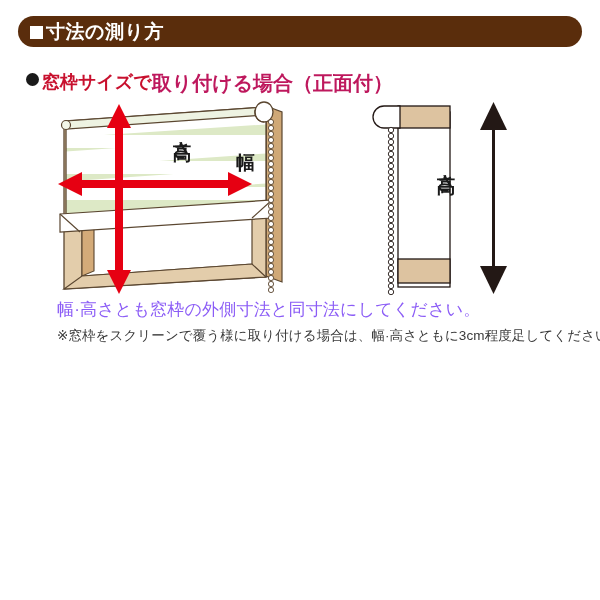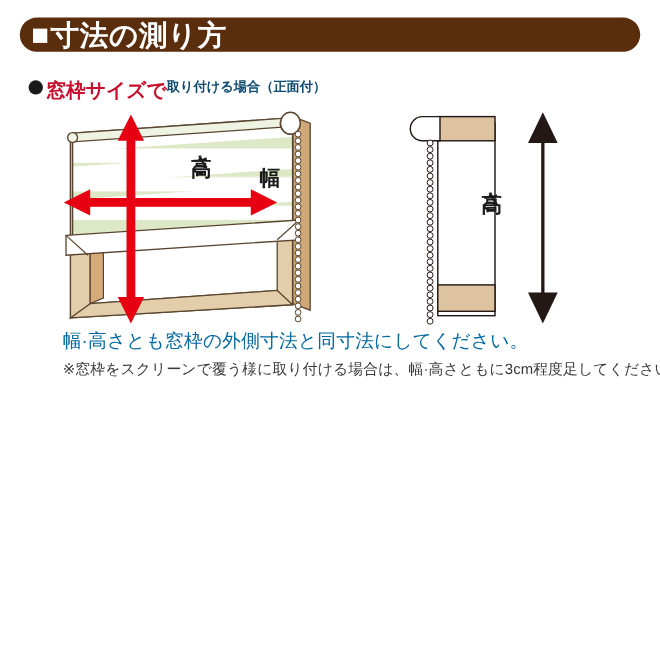--- a/index.html
+++ b/index.html
@@ -25,35 +25,35 @@
     position:absolute;left:0;top:0;right:0;bottom:0;
     display:flex;align-items:center;
     padding-left:12px;
   }
   .header-square{
     width:13px;height:13px;background:#ffffff;
     display:inline-block;margin-right:3px;flex:0 0 auto;
     margin-top:1px;
   }
   .header-title{
-    color:#ffffff;font-size:26px;font-weight:bold;
+    color:#ffffff;font-size:19px;font-weight:bold;
     letter-spacing:.5px;line-height:1;white-space:nowrap;
   }
 
   
   .subhead{
     position:absolute;left:26px;top:73px;
     display:flex;align-items:flex-start;white-space:nowrap;
   }
   .bullet-dot{
     width:13px;height:13px;border-radius:50%;
     background:#1a1a1a;display:inline-block;margin-right:3px;flex:0 0 auto;
   }
   .subhead-red{color:#c8102e;font-size:18px;font-weight:bold;line-height:1;}
-  .subhead-blk{color:#0c4a6e;font-size:12px;font-weight:bold;line-height:1;}
+  .subhead-blk{color:#be185d;font-size:20px;font-weight:bold;line-height:1;}
 
   
   .diagram-area{
     position:absolute;left:0;top:96px;width:600px;height:208px;
   }
   .diagram-area svg{display:block;}
 
   
   .vlabel{
     position:absolute;
@@ -63,21 +63,21 @@
     line-height:1.0;letter-spacing:0px;
   }
   .hlabel{
     position:absolute;
     font-size:19px;font-weight:bold;color:#1a1a1a;line-height:1;
   }
 
   
   .body-line1{
     position:absolute;left:57px;top:298px;
-    font-size:17px;color:#0369a1;font-weight:500;
+    font-size:17px;color:#8b5cf6;font-weight:500;
     letter-spacing:.2px;white-space:nowrap;
   }
   .body-line2{
     position:absolute;left:57px;top:327px;
     font-size:13.5px;color:#3a3a3a;
     letter-spacing:.1px;white-space:nowrap;
   }
 </style>
 </head>
 <body>

